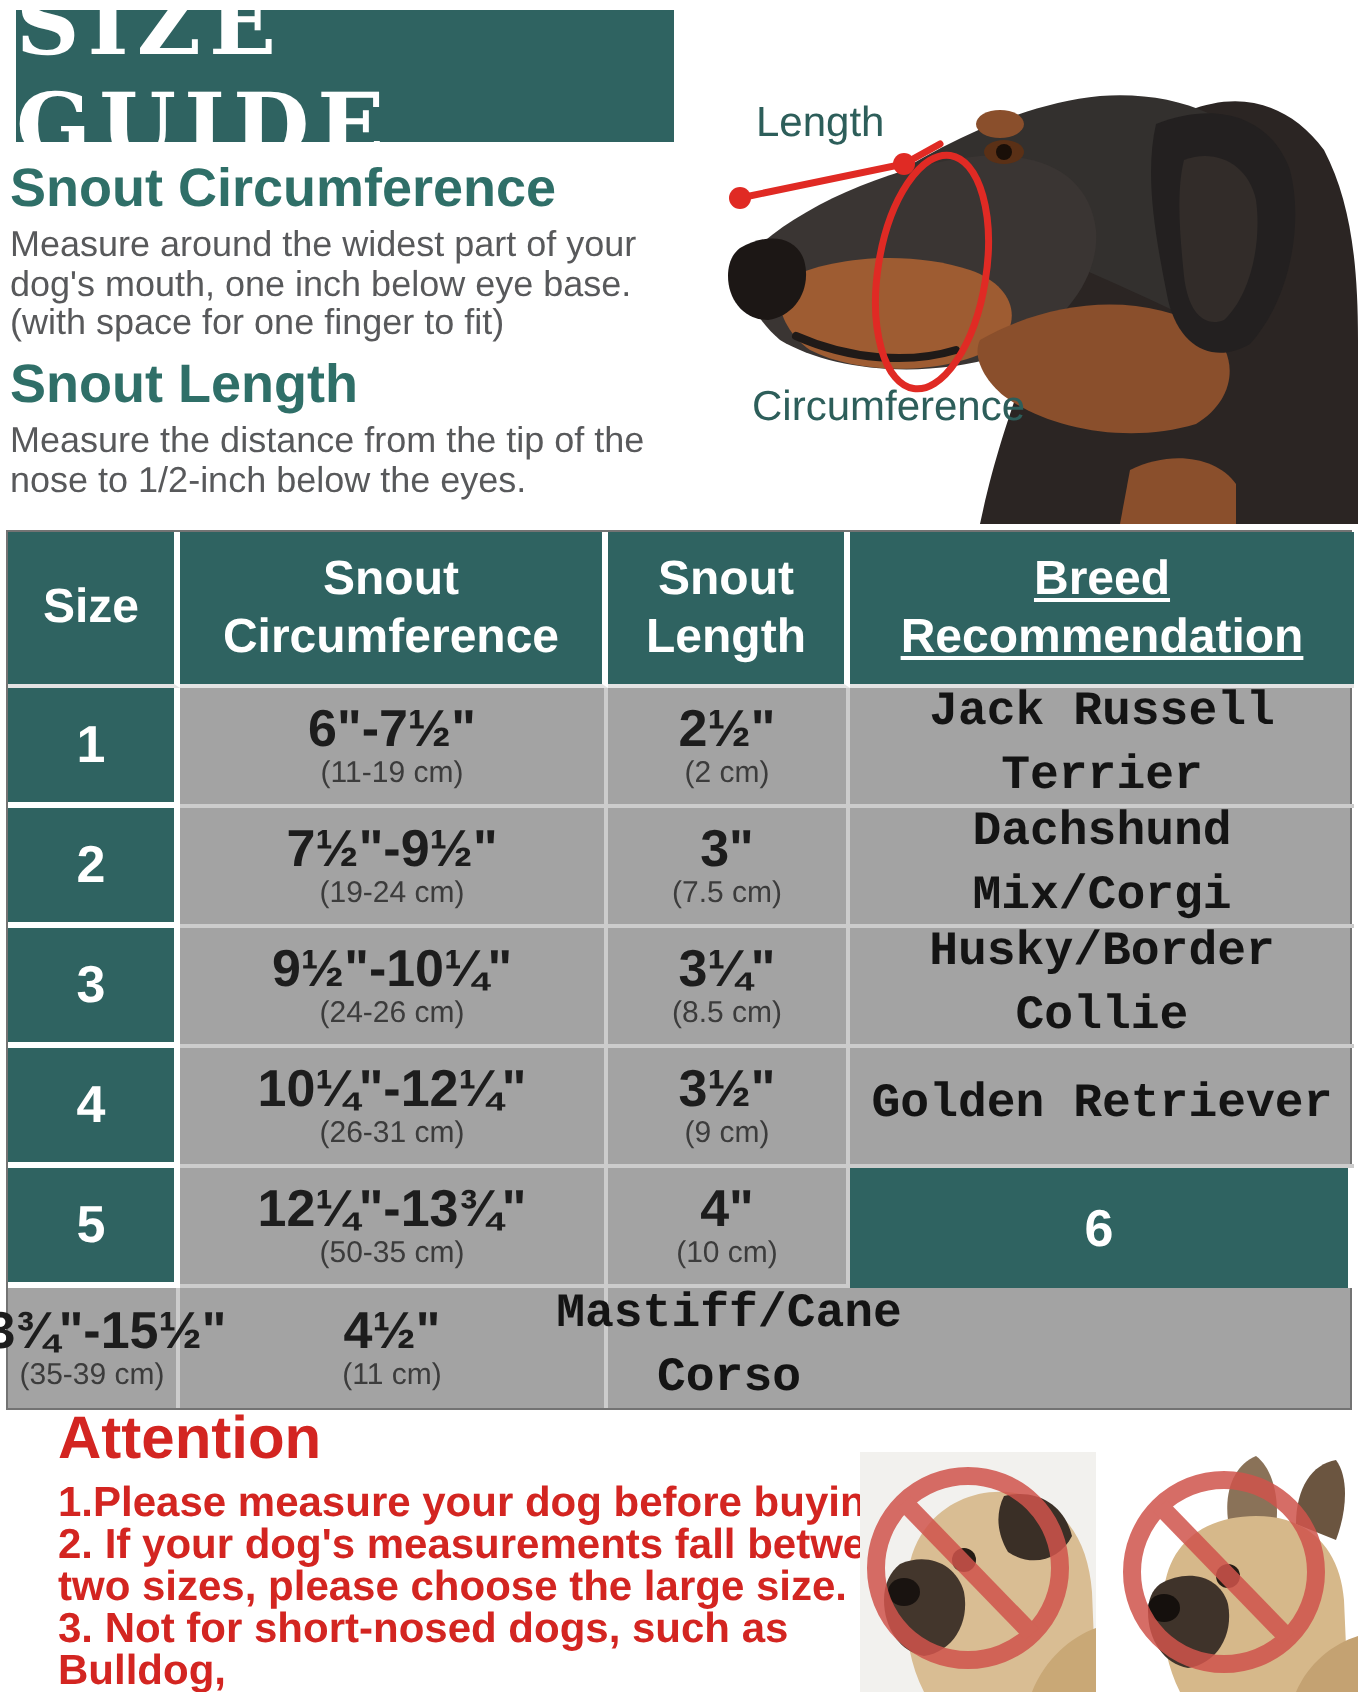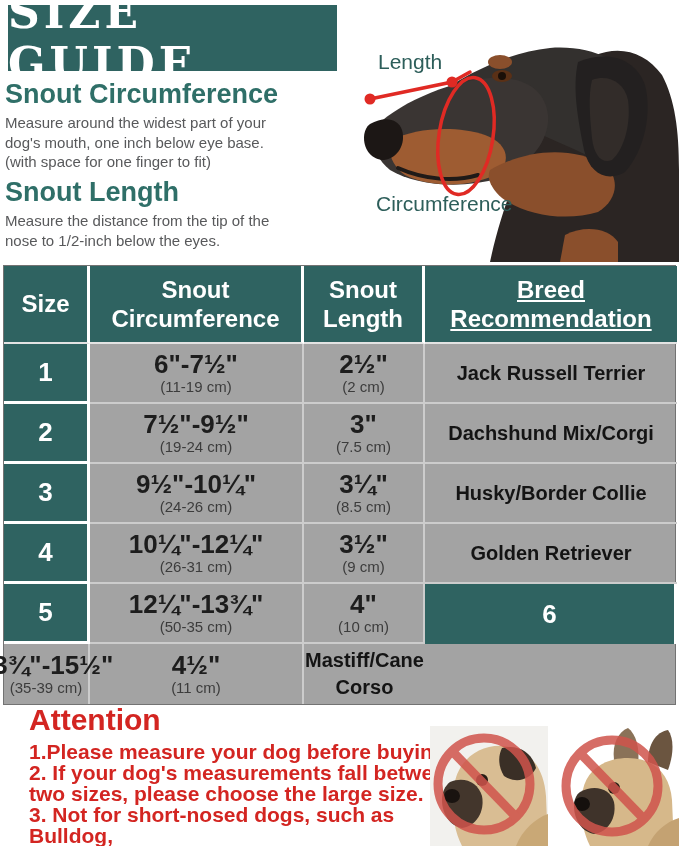--- a/index.html
+++ b/index.html
@@ -8,21 +8,21 @@
 
   
   .title-box{position:absolute;left:8px;top:5px;width:329px;height:66px;background:#2f6361;
              display:flex;align-items:center;justify-content:center;}
   .title-box span{font-family:"DejaVu Serif",serif;font-weight:bold;font-size:44px;color:#fff;
                   letter-spacing:4px;}
 
   
   .sec{position:absolute;left:5px;width:370px;}
   .sec h2{margin:0;font-size:27px;font-weight:bold;color:#2f6f68;line-height:1.05;}
-  .sec p{margin:5px 0 0 0;font-size:15px;line-height:19.5px;color:#58595b;white-space:pre-line;}
+  .sec p{margin:5px 0 0 0;font-size:18px;line-height:19.5px;color:#58595b;white-space:pre-line;}
   .sec.circ{top:80px;}
   .sec.len{top:178px;}
 
   
   .diagram{position:absolute;left:340px;top:0;width:339px;height:262px;}
   .diagram svg{position:absolute;left:0;top:0;}
   .diag-label{position:absolute;font-size:21px;font-weight:500;color:#2d5e5a;}
   .diag-label.length{left:38px;top:50px;}
   .diag-label.circum{left:36px;top:192px;}
 
@@ -36,21 +36,21 @@
       line-height:1.22;white-space:pre-line;border-right:3px solid #fff;border-bottom:2px solid #e3e3e3;}
   .th.last{border-right:none;text-decoration:underline;}
   .td{height:60px;border-right:2px solid #ccc;border-bottom:2px solid #ccc;}
   .td.lastcol{border-right:none;}
   .lastrow .td{border-bottom:none;}
   .td.size{background:#2f6361;color:#fff;font-weight:bold;font-size:26px;
            border-right:3px solid #fff;border-bottom:3px solid #fff;}
   .lastrow .td.size{border-bottom:none;}
   .inch{font-size:26px;font-weight:bold;color:#1d1d1d;line-height:1.05;}
   .cm{font-size:15px;color:#3c3c3c;line-height:1.15;}
-  .breed{font-size:20px;font-weight:600;color:#141414;white-space:pre-line;line-height:1.35;}
+  .breed{font-size:24px;font-weight:600;color:#141414;white-space:pre-line;line-height:1.35;font-family:Liberation Mono, monospace;}
 
   
   .attention{position:absolute;left:5px;top:704px;width:440px;margin-left:24px;}
   .attention h2{margin:0;font-size:30px;font-weight:bold;color:#d32521;line-height:1.05;}
   .attention p{margin:5px 0 0 0;font-size:21px;line-height:21.2px;color:#d32521;
                font-weight:700;white-space:pre-line;}
 
   
   .no-dog{position:absolute;top:726px;height:120px;}
   .no-dog.pug{left:430px;width:118px;background:#f2f1ee;}

